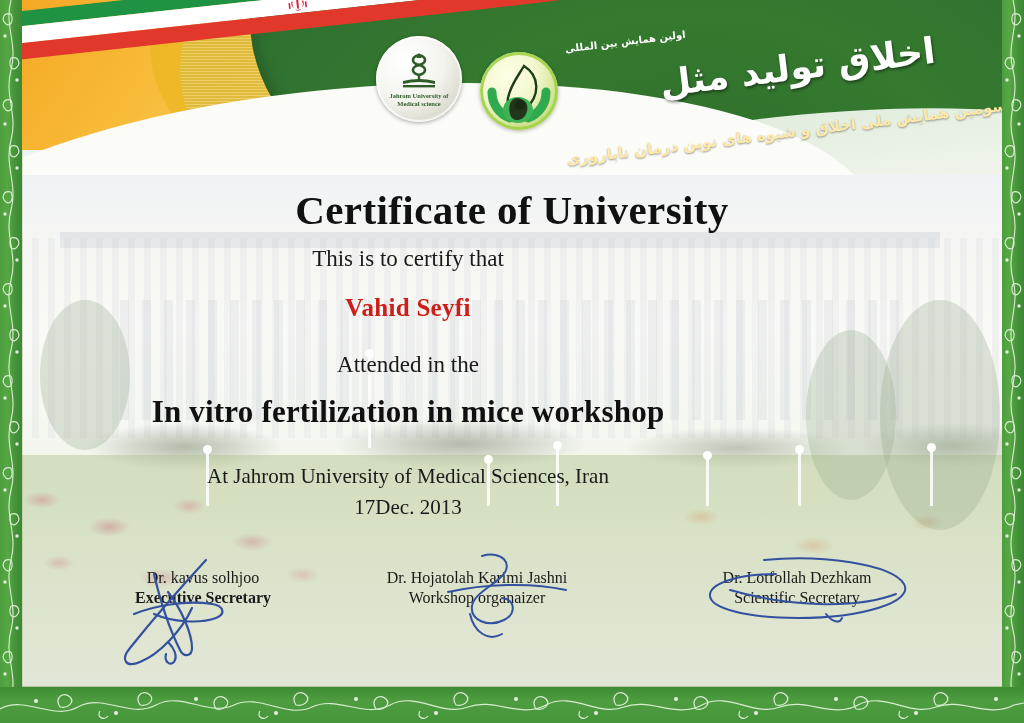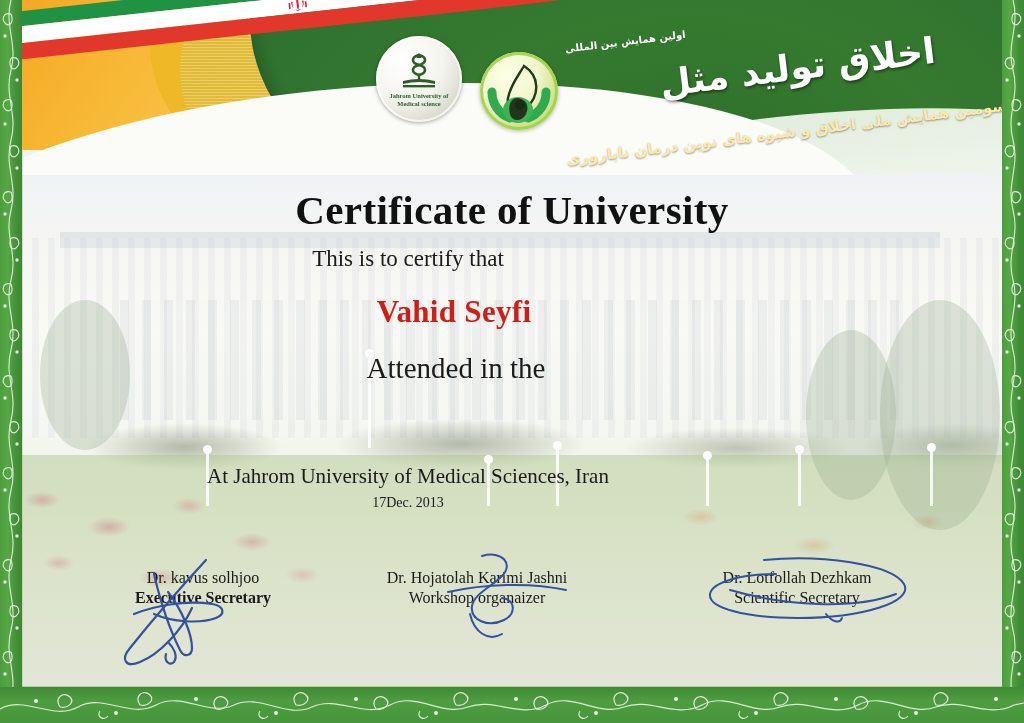--- a/index.html
+++ b/index.html
@@ -324,36 +324,35 @@
   }
   .line {
     position: absolute;
     width: 816px;
     text-align: center;
     color: #1a1a1a;
   }
   .l-certify { left: 0; top: 246px; font-size: 23px; }
   .l-name {
     left: 0; top: 294px;
-    font-size: 31px;
+    font-size: 25px;
     font-weight: bold;
     color: #cc1f18;
     letter-spacing: 0.3px;
-    padding-left: 46px;
-  }
-  .l-attended { left: 0; top: 352px; font-size: 29px; margin-left: 48px; }
+  }
+  .l-attended { left: 0; top: 352px; font-size: 23px; }
   .l-workshop {
     left: 0; top: 394px;
     font-size: 31px;
     font-weight: bold;
     color: #101010;
     letter-spacing: 0.2px;
   }
   .l-place { left: 0; top: 464px; font-size: 21px; }
-  .l-date  { left: 0; top: 495px; font-size: 14px; }
+  .l-date  { left: 0; top: 495px; font-size: 21px; }
 
   
   .sig-block {
     position: absolute;
     text-align: center;
     color: #1a1a1a;
   }
   .sig-name  { font-size: 16px; line-height: 20px; white-space: nowrap; }
   .sig-role  { font-size: 16px; line-height: 20px; white-space: nowrap; }
   .sig-role.bold { font-weight: bold; }
@@ -479,20 +478,21 @@
         <path d="M36 46 C46 46, 50 54, 46 62 C42 70, 32 70, 30 62 C28 55, 30 47, 36 46 Z" fill="#23361c"></path>
         <circle cx="40" cy="53" r="5" fill="#1a2a15"></circle>
       </svg>
     </div>
   </div>
 
   <div class="ctitle">Certificate of University</div>
   <div class="line l-certify">This is to certify that</div>
   <div class="line l-name">Vahid Seyfi</div>
   <div class="line l-attended">Attended in the</div>
+  <div class="line l-workshop">In vitro fertilization in mice workshop</div>
   <div class="line l-place">At Jahrom University of Medical Sciences, Iran</div>
   <div class="line l-date">17Dec. 2013</div>
 
   <div class="sig-block sig-1">
     <div class="sig-name">Dr. kavus solhjoo</div>
     <div class="sig-role bold">Executive Secretary</div>
   </div>
   <svg class="ink" style="left:96px; top:556px;" width="190" height="115" viewBox="0 0 190 115" aria-hidden="true">
     <g fill="none" stroke="#33519f" stroke-width="2.2" stroke-linecap="round">
       <path d="M110 4 C86 30, 58 62, 34 92 C24 104, 30 112, 44 106 C64 98, 86 74, 96 52"></path>

